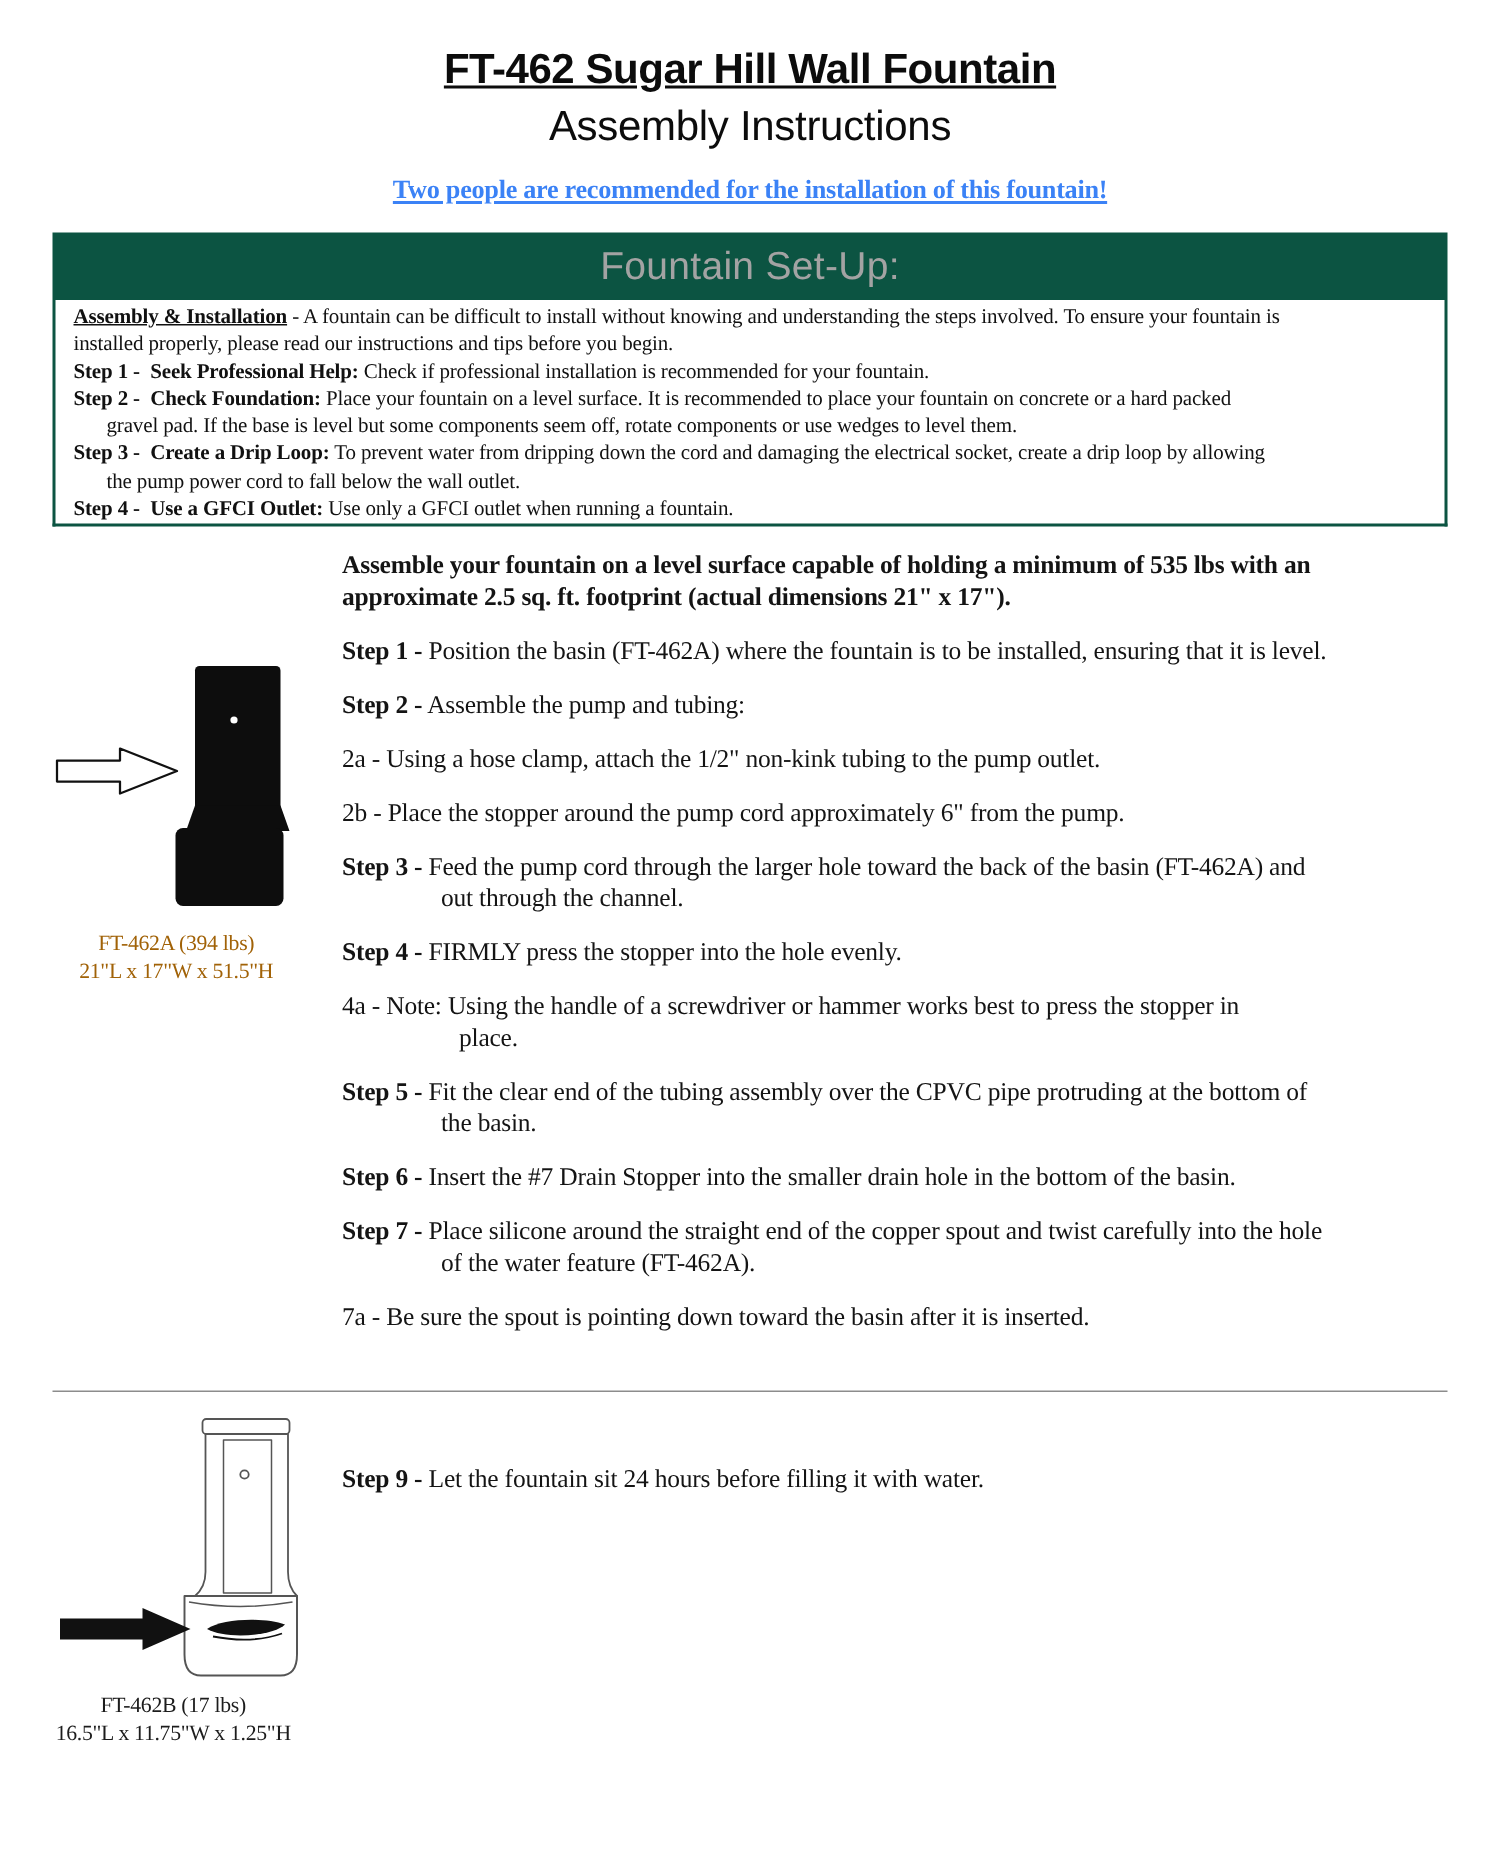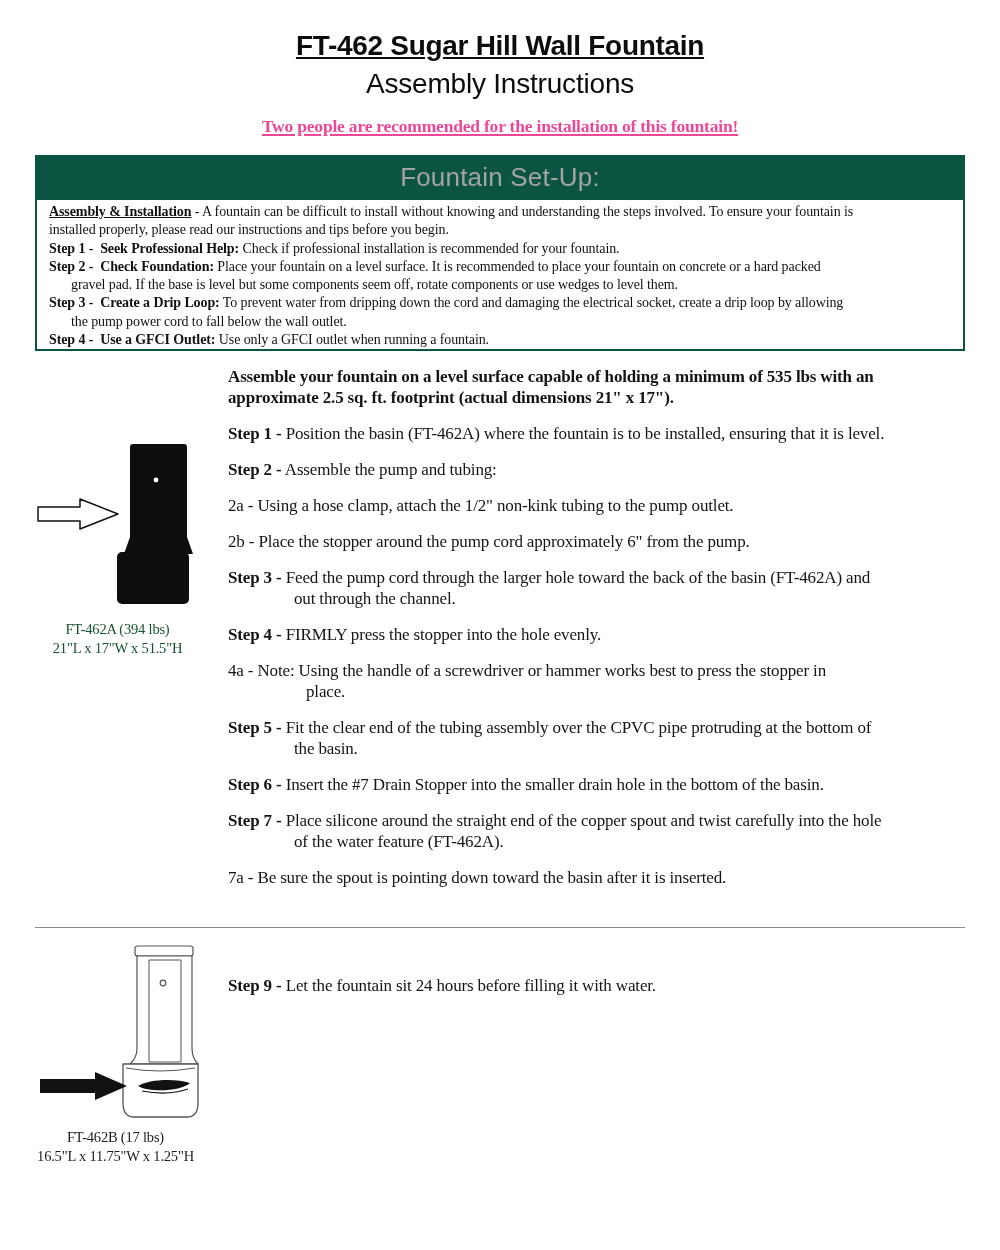--- a/index.html
+++ b/index.html
@@ -11,21 +11,21 @@
   .doc-title{
     position:absolute;left:0;top:29px;width:1000px;text-align:center;
     font:bold 28px/34px "Liberation Sans", sans-serif;color:#0c0c0c;letter-spacing:-0.3px;text-decoration:underline;
   }
   .doc-subtitle{
     position:absolute;left:0;top:67px;width:1000px;text-align:center;
     font:28px/34px "Liberation Sans", sans-serif;color:#0c0c0c;letter-spacing:-0.2px;
   }
   .doc-notice{
     position:absolute;left:0;top:115px;width:1000px;text-align:center;
-    font:bold 17.5px/22px "Liberation Serif", serif;color:#ec4899;
+    font:bold 17.5px/22px "Liberation Serif", serif;color:#3b82f6;
     letter-spacing:-0.2px;
   }
   .doc-notice span{text-decoration:underline;text-decoration-thickness:2px;text-underline-offset:2px;}
   
   .setup-banner{
     position:absolute;left:35px;top:155px;width:930px;height:45px;
     background:#0c5442;color:#a3a3a3;text-align:center;
     font:26px/45px "Liberation Sans", sans-serif;letter-spacing:0.2px;
   }
   .setup-box{
@@ -52,21 +52,21 @@
   .intro-para{font-weight:bold;}
   .step{padding-left:66px;text-indent:-66px;}
   .step .lbl{font-weight:bold;}
   .sub{margin-left:66px;padding-left:33px;text-indent:-33px;}
   .sub.note{padding-left:78px;text-indent:-78px;}
   
   .figure-a-svg{position:absolute;left:30px;top:440px;}
   .figure-b-svg{position:absolute;left:30px;top:940px;}
   .fig-caption-a{
     position:absolute;left:25px;top:620px;width:185px;text-align:center;
-    font:14.5px/19px "Liberation Serif", serif;color:#14532d;letter-spacing:-0.2px;
+    font:14.5px/19px "Liberation Serif", serif;color:#a16207;letter-spacing:-0.2px;
   }
   .fig-caption-b{
     position:absolute;left:18px;top:1128px;width:195px;text-align:center;
     font:14.5px/19px "Liberation Serif", serif;color:#1c1c1c;letter-spacing:-0.2px;
   }
   .fig-caption-a div,.fig-caption-b div{white-space:nowrap;}
   
   .section-divider{
     position:absolute;left:35px;top:927px;width:930px;height:0;
     border-top:1.5px solid #8c8c8c;

